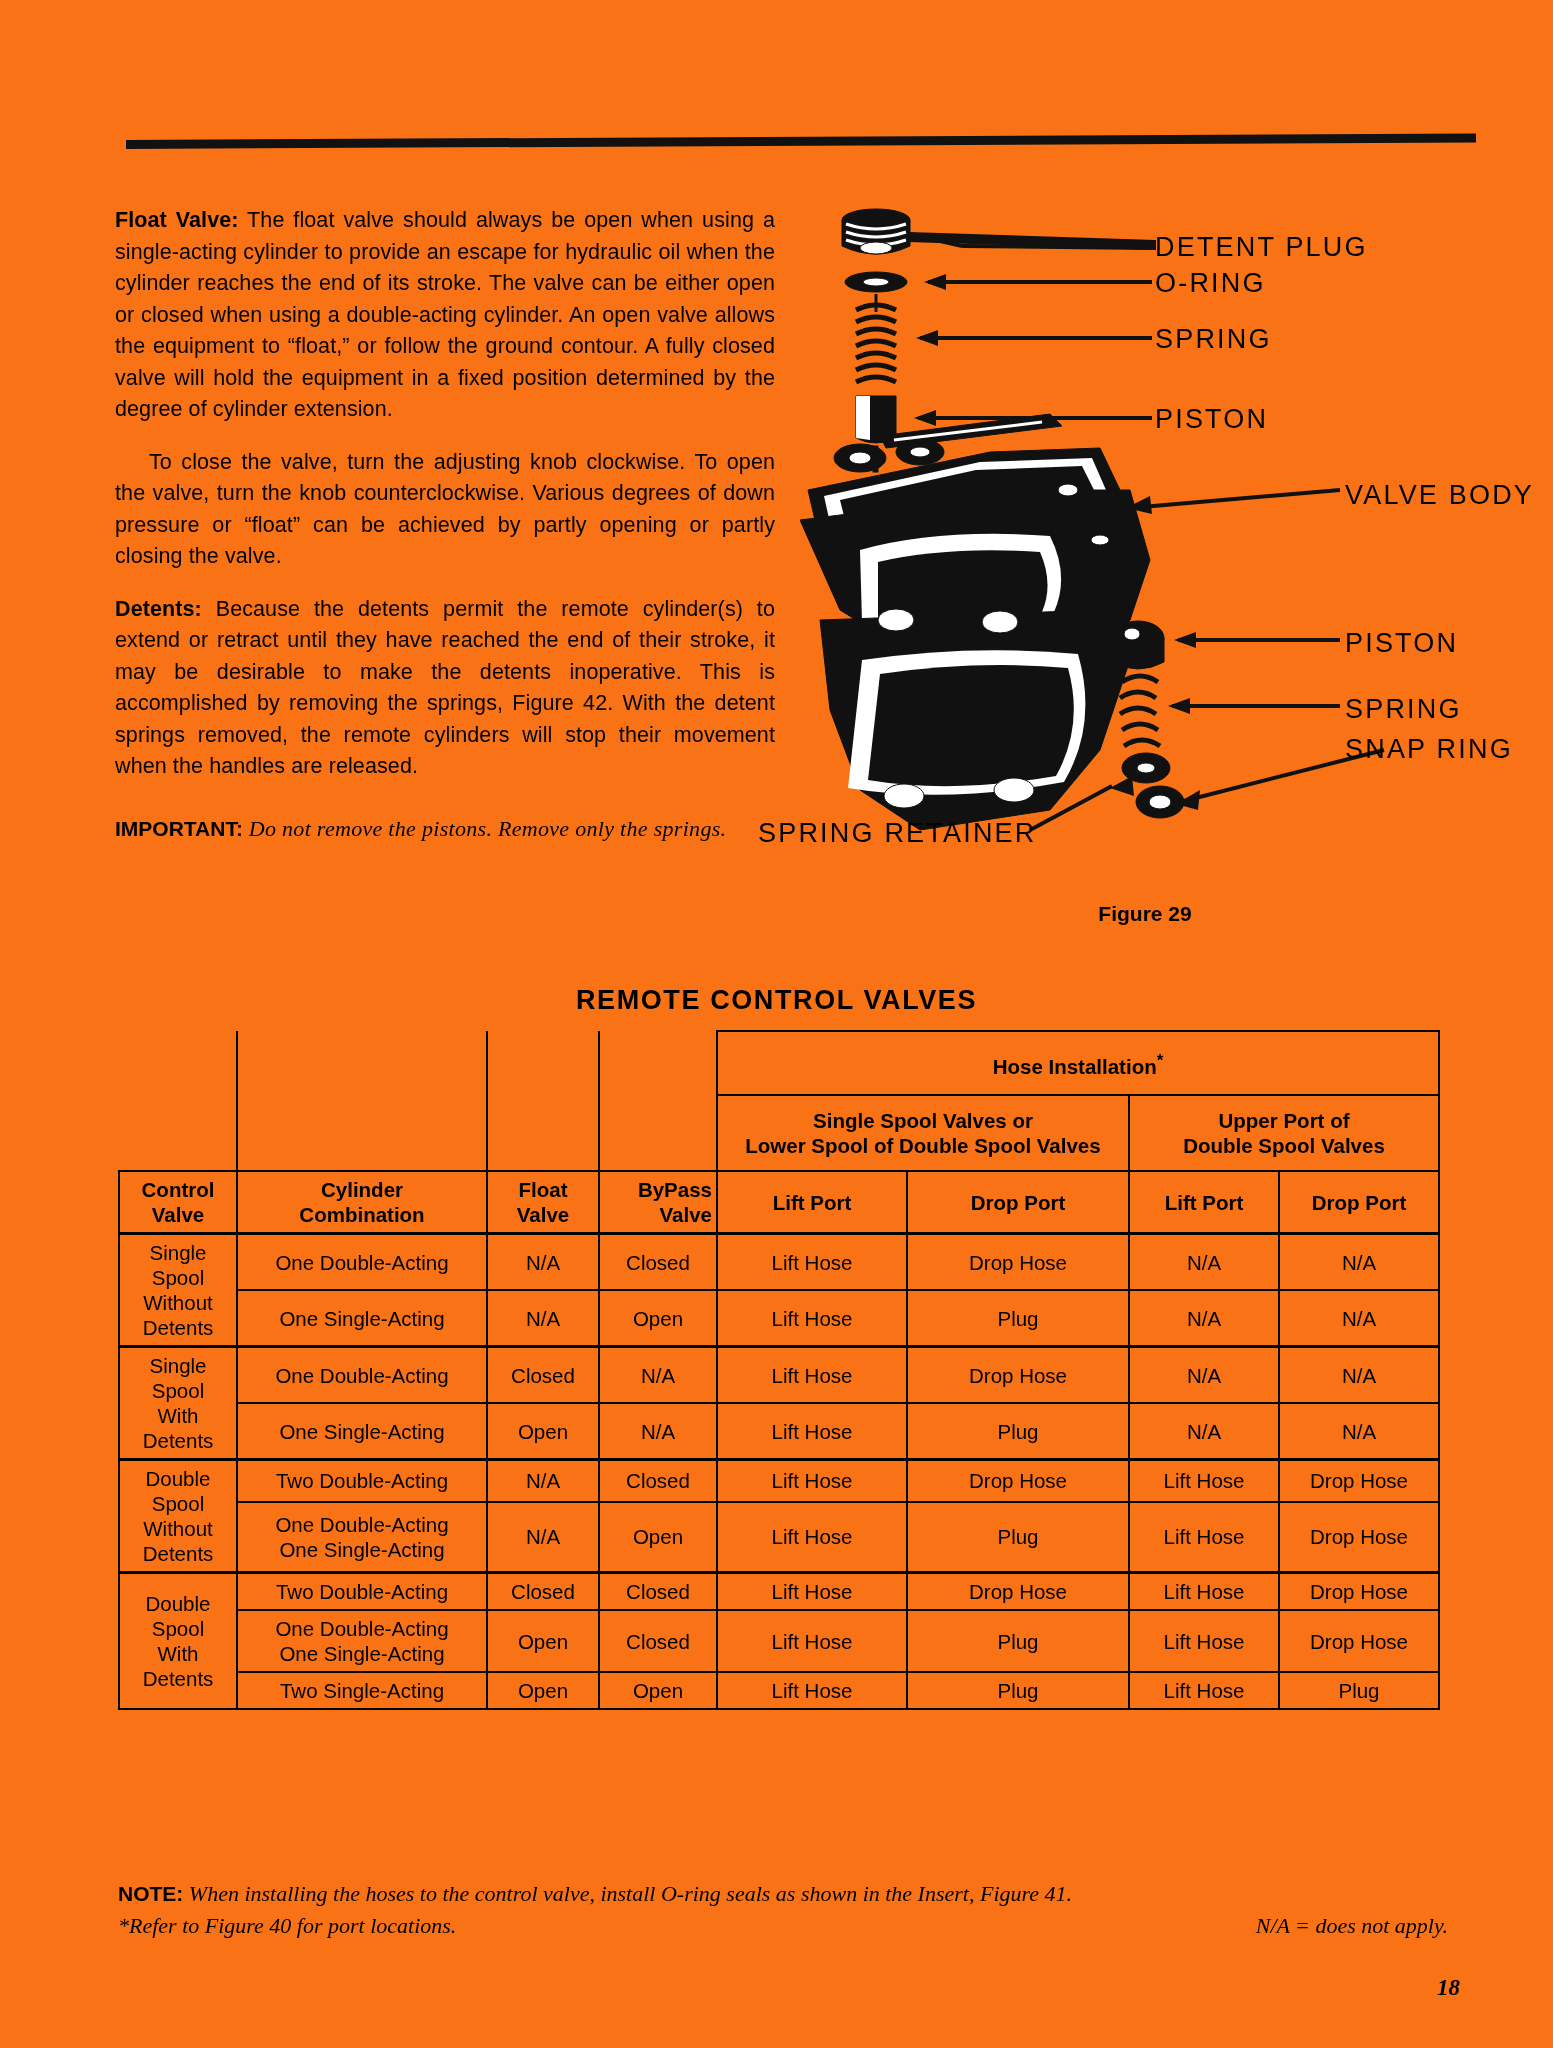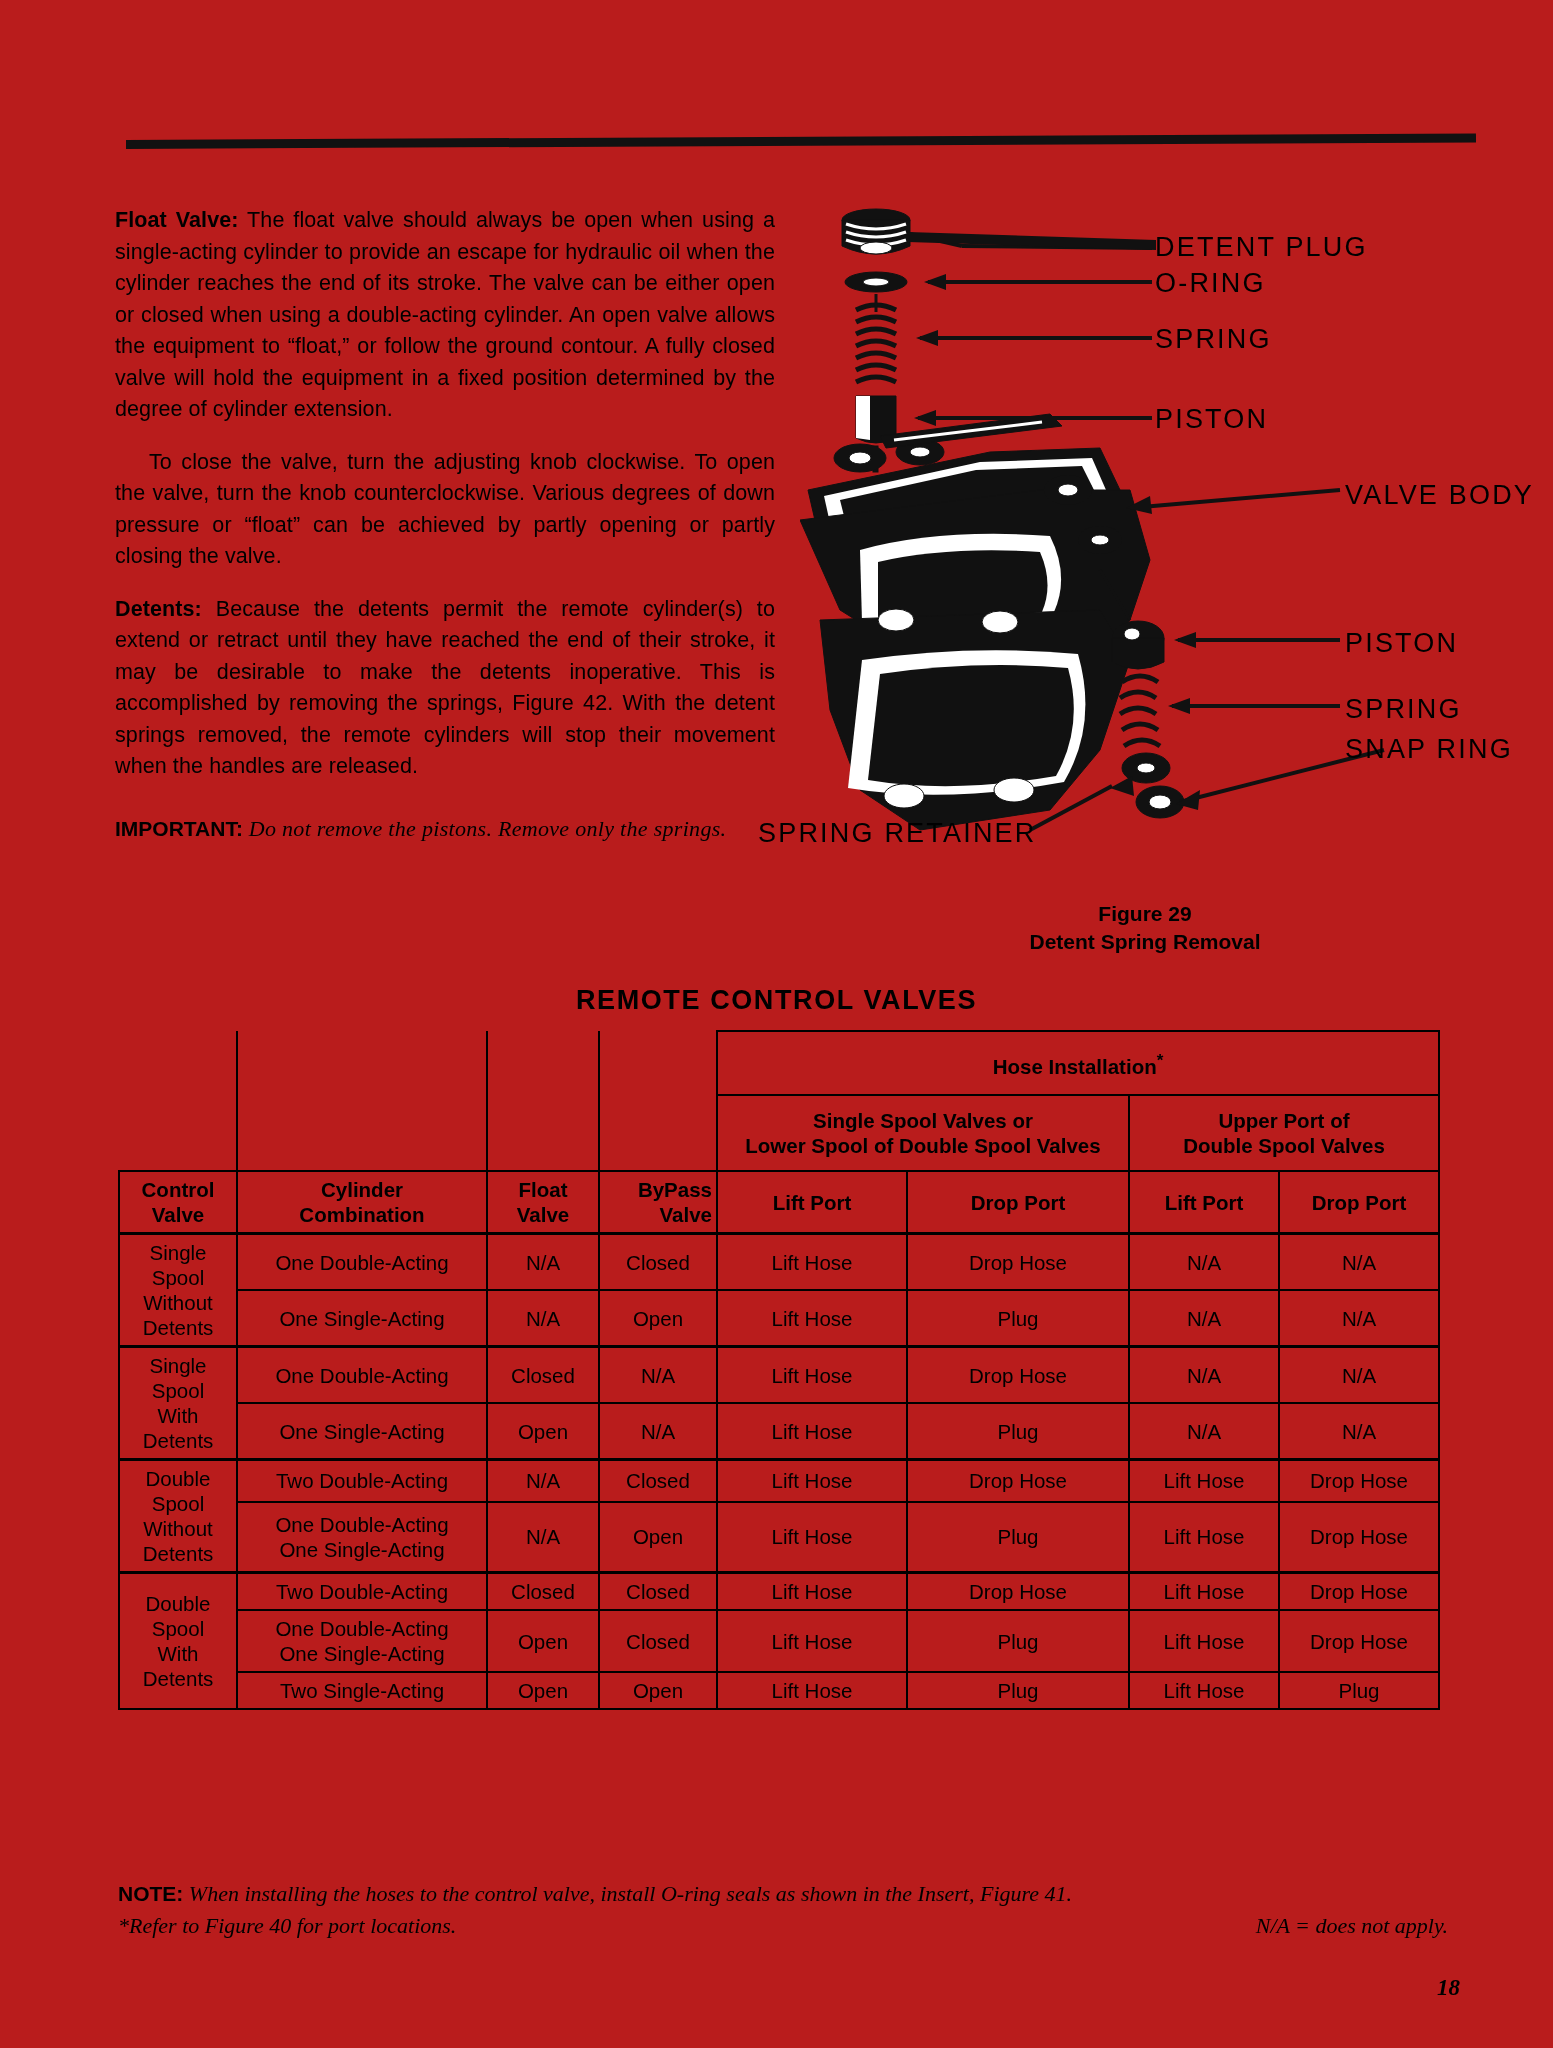--- a/index.html
+++ b/index.html
@@ -4,21 +4,21 @@
 <style>
   html, body {
     margin: 0;
     padding: 0;
     background: #ffffff;
   }
   .page {
     position: relative;
     width: 1553px;
     height: 2048px;
-    background: #b91c1c;
+    background: #f97316;
     font-family: "Liberation Sans", sans-serif;
     color: #000000;
     overflow: hidden;
   }
 
   
   .top-rule {
     position: absolute;
     left: 126px;
     top: 140px;
@@ -303,21 +303,20 @@
     <div class="fig-label" style="left:355px; top:214px;">PISTON</div>
     <div class="fig-label" style="left:545px; top:290px;">VALVE BODY</div>
     <div class="fig-label" style="left:545px; top:438px;">PISTON</div>
     <div class="fig-label" style="left:545px; top:504px;">SPRING</div>
     <div class="fig-label" style="left:545px; top:544px;">SNAP RING</div>
     <div class="fig-label" style="left:-42px; top:628px;">SPRING RETAINER</div>
   </div>
 
   <div class="fig-caption">
     <div>Figure 29</div>
-    <div>Detent Spring Removal</div>
   </div>
 
   <div class="table-title">REMOTE CONTROL VALVES</div>
 
   <div class="tbl-wrap">
     <table class="rcv">
       <colgroup>
         <col style="width:118px">
         <col style="width:250px">
         <col style="width:112px">

